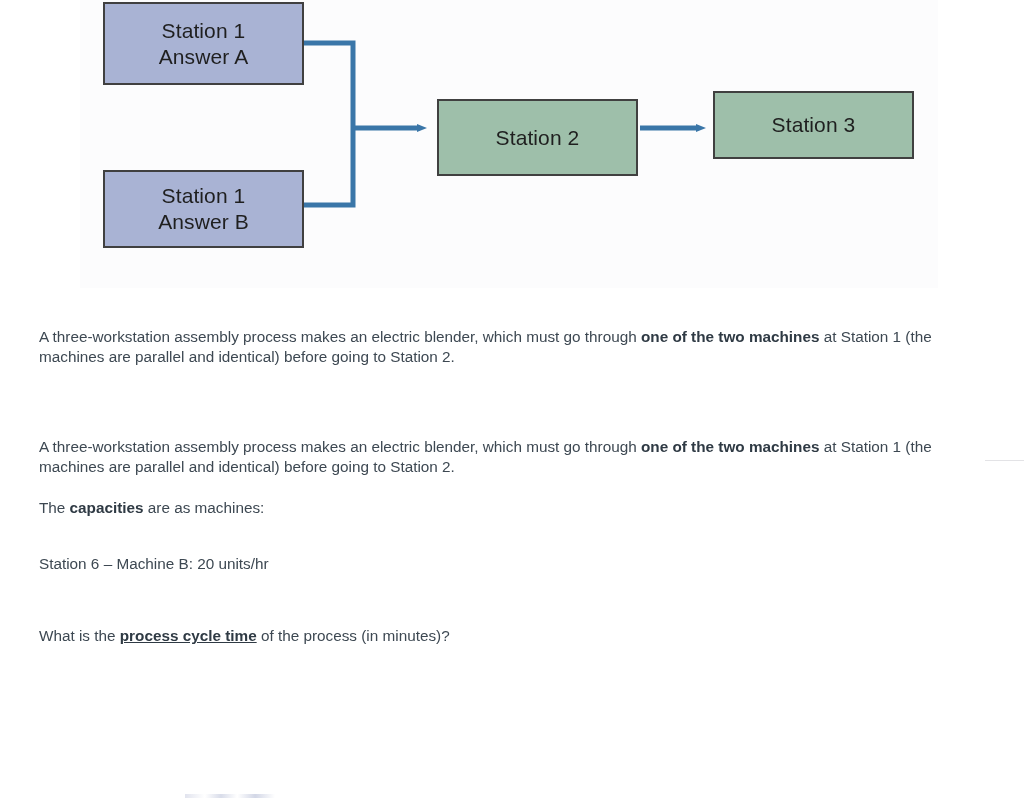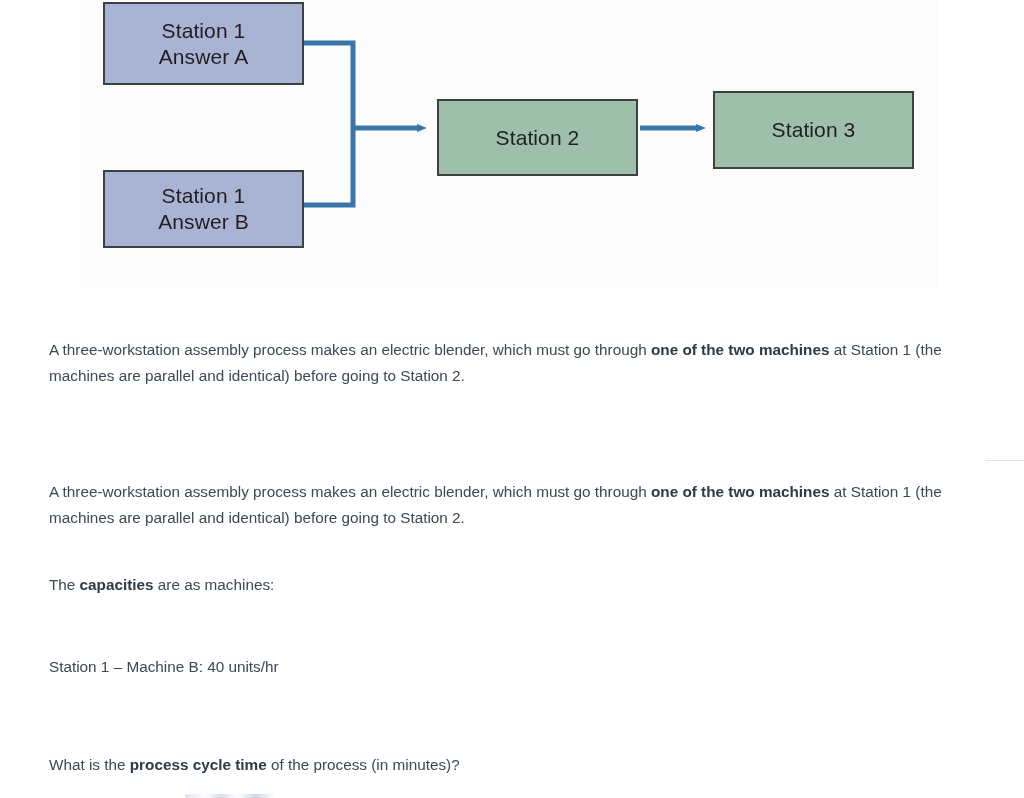--- a/index.html
+++ b/index.html
@@ -50,44 +50,44 @@
     line-height: 1.22;
     letter-spacing: 0.1px;
     font-family: "Liberation Sans", sans-serif;
   }
   .node-blue { background: #a9b3d4; }
   .node-green { background: #9ebfaa; }
 
   #node-s1a { left: 103px; top: 2px;   width: 201px; height: 83px; }
   #node-s1b { left: 103px; top: 170px; width: 201px; height: 78px; }
   #node-s2  { left: 437px; top: 91px;  width: 201px; height: 77px; margin-top: 8px; }
-  #node-s3  { left: 713px; top: 91px;  width: 201px; height: 78px; }
+  #node-s3  { left: 713px; top: 91px;  width: 201px; height: 68px; }
 
   .node-label-line { display: block; white-space: nowrap; }
 
   
   #body-text {
     position: absolute;
     left: 37px;
     top: 325px;
     width: 922px;
     font-size: 15.3px;
     line-height: 23px;
     color: #3d4852;
   }
   .para {
-    margin: 12px;
+    margin: 2px;
     font-size: 15.3px;
-    line-height: 26px;
+    line-height: 20px;
   }
   .spacer-lg { height: 66px; }
   .spacer-md { height: 17px; }
   .spacer-sm { height: 16px; }
   .bold { font-weight: bold; color: #2f3a44; }
-  .bold-underline { font-weight: bold; color: #2f3a44; }
+  .bold-underline { font-weight: bold; text-decoration: underline; color: #2f3a44; }
 
   #answer-block {
     position: absolute;
     left: 37px;
     top: 801px;
     font-size: 10px;
     line-height: 23px;
     color: #a21caf;
   }
 
@@ -165,21 +165,21 @@
 
   <p class="para"><span>A three-workstation assembly process makes an electric blender, which must go through </span><span class="bold">one of the two machines</span><span> at Station 1 (the machines are parallel and identical) before going to Station 2.</span></p>
 
   <div class="spacer-md"></div>
 
   <p class="para"><span>The </span><span class="bold">capacities</span><span> are as machines:</span></p>
 
   <div class="spacer-sm"></div>
 
   <div class="spacer-sm"></div>
-  <p class="para">Station 1 – Machine B: 40 units/hr</p>
+  <p class="para">Station 6 – Machine B: 20 units/hr</p>
 
   <div class="spacer-sm"></div>
 
   <div class="spacer-sm"></div>
 
   <div class="spacer-sm"></div>
   <p class="para"><span>What is the </span><span class="bold-underline">process cycle time</span><span> of the process (in minutes)?</span></p>
 
 </div>
 

